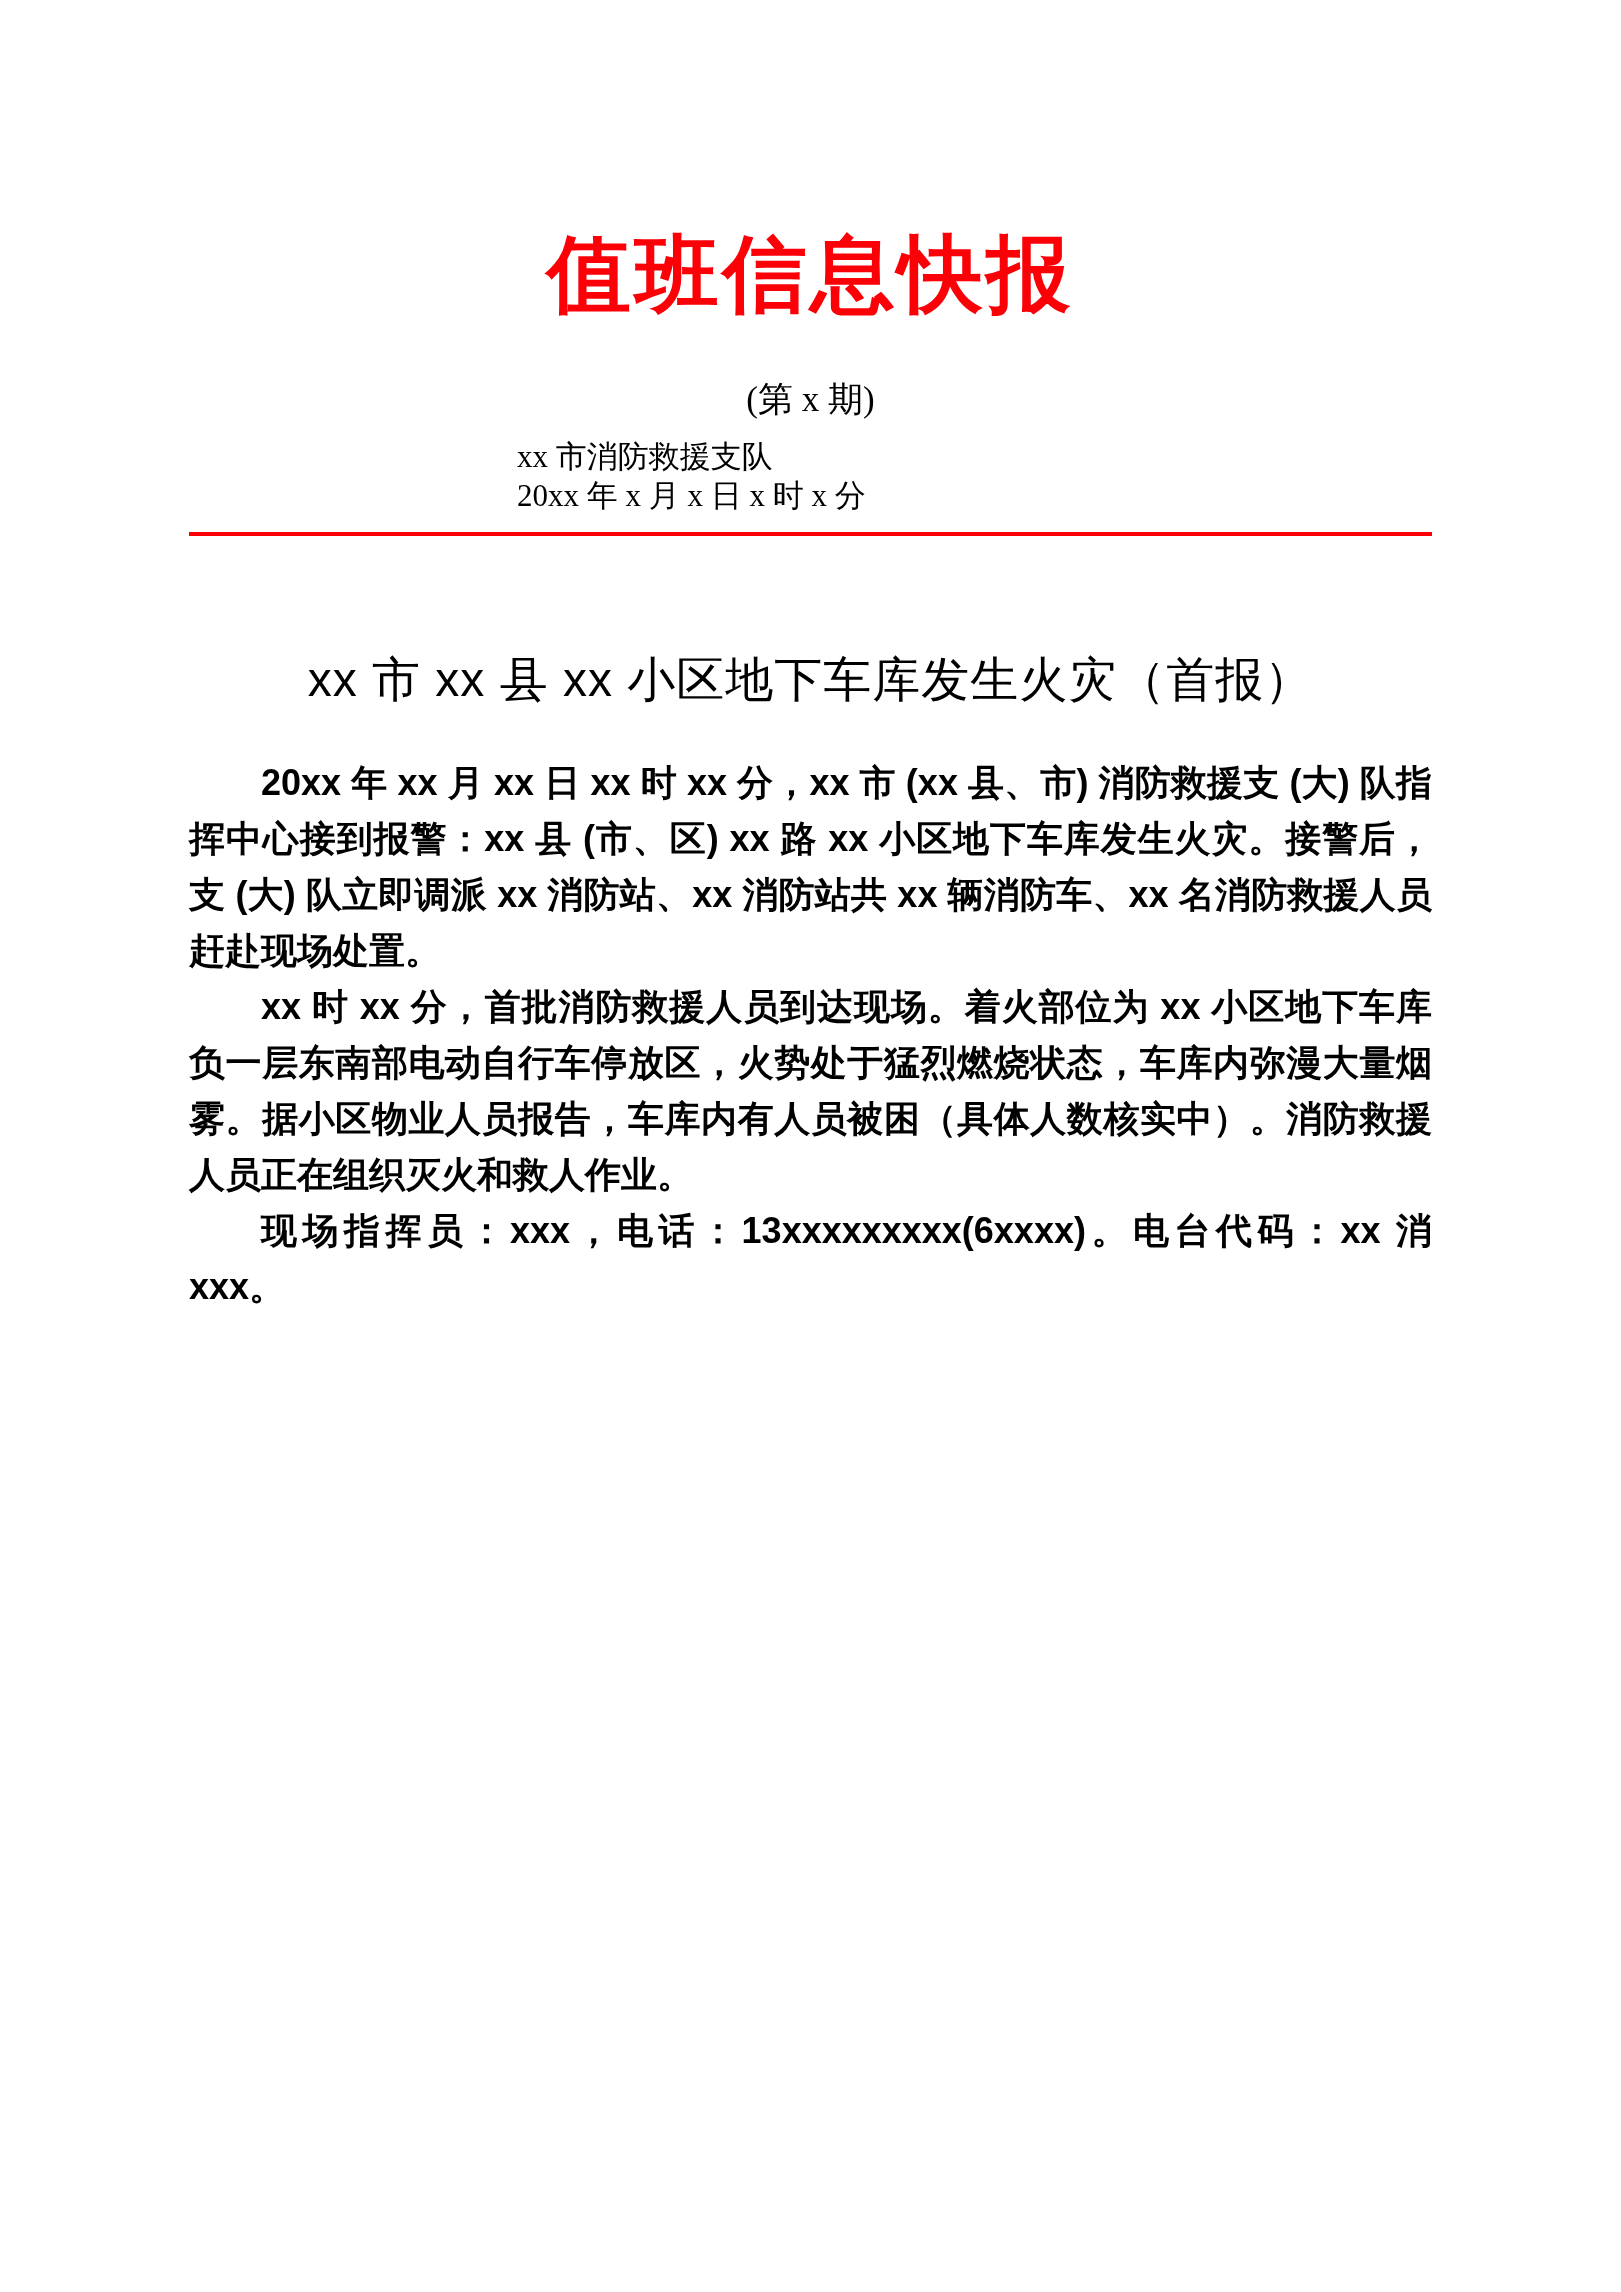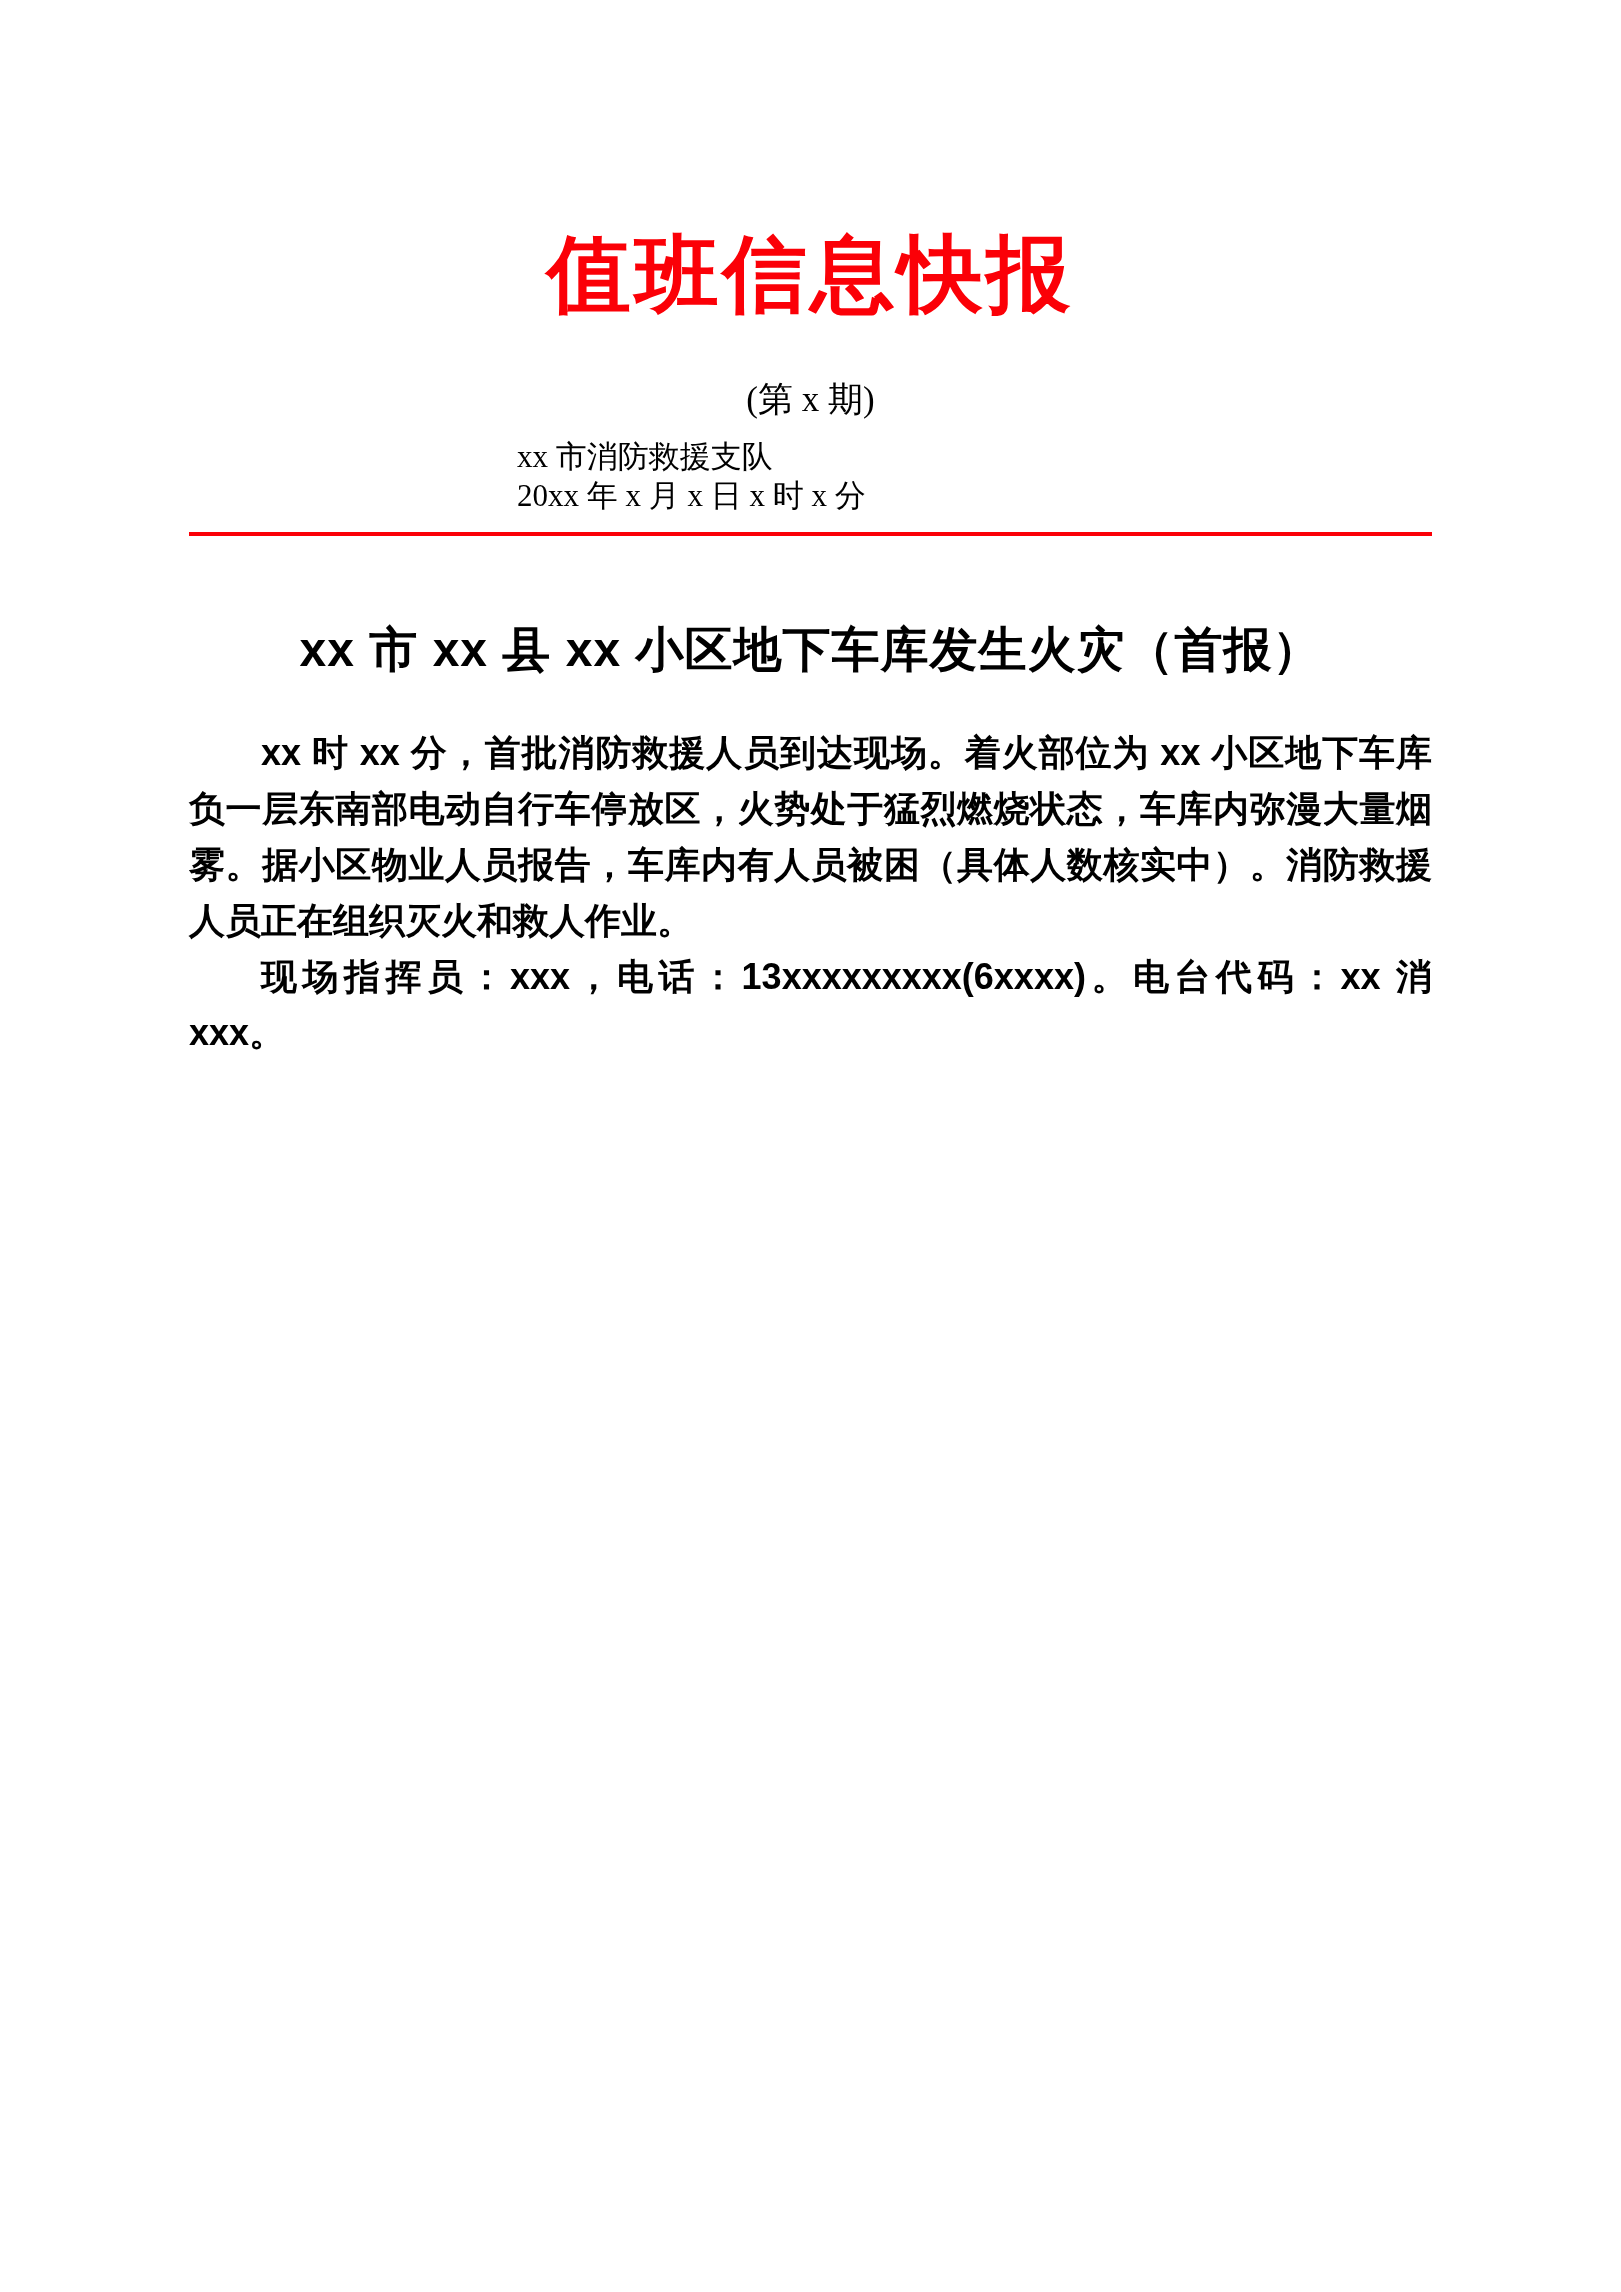--- a/index.html
+++ b/index.html
@@ -62,24 +62,24 @@
   }
   .masthead-rule {
     margin-top: 15.7px;
     height: 4.9px;
     background: #fb0007;
     width: 100%;
   }
 
   
   .doc-title {
-    margin-top: 84px;
+    margin-top: 114px;
     text-align: center;
     font-family: "Liberation Sans", "DejaVu Sans", sans-serif;
-    font-weight: 700;
+    font-weight: 400;
     font-size: 48px;
     line-height: 1.25;
     letter-spacing: 1px;
     white-space: nowrap;
   }
   .doc-subtitle {
     margin-top: 21.6px;
     text-align: center;
     font-family: "Liberation Sans", "DejaVu Sans", sans-serif;
     font-weight: 700;
@@ -119,18 +119,19 @@
       <span class="meta-date">20xx 年 x 月 x 日 x 时 x 分</span>
     </div>
 
     <div class="masthead-rule"></div>
   </div>
 
   <h1 class="doc-title">xx 市 xx 县 xx 小区地下车库发生火灾（首报）</h1>
 
 
   <div class="body-text">
+    <p>20xx 年 xx 月 xx 日 xx 时 xx 分，xx 市 (xx 县、市) 消防救援支 (大) 队指挥中心接到报警：xx 县 (市、区) xx 路 xx 小区地下车库发生火灾。接警后，支 (大) 队立即调派 xx 消防站、xx 消防站共 xx 辆消防车、xx 名消防救援人员赶赴现场处置。</p>
     <p>xx 时 xx 分，首批消防救援人员到达现场。着火部位为 xx 小区地下车库负一层东南部电动自行车停放区，火势处于猛烈燃烧状态，车库内弥漫大量烟雾。据小区物业人员报告，车库内有人员被困（具体人数核实中）。消防救援人员正在组织灭火和救人作业。</p>
     <p>现场指挥员：xxx，电话：13xxxxxxxxx(6xxxx)。电台代码：xx 消 xxx。</p>
   </div>
 
 </div>
 
 
 </body></html>

